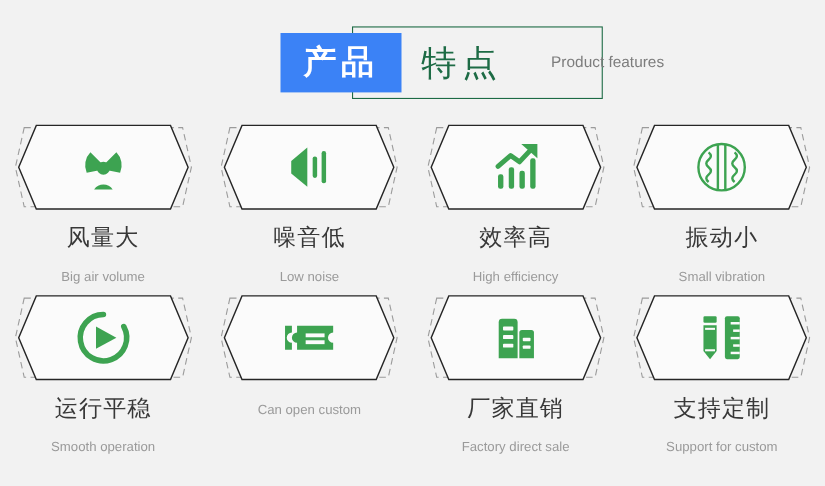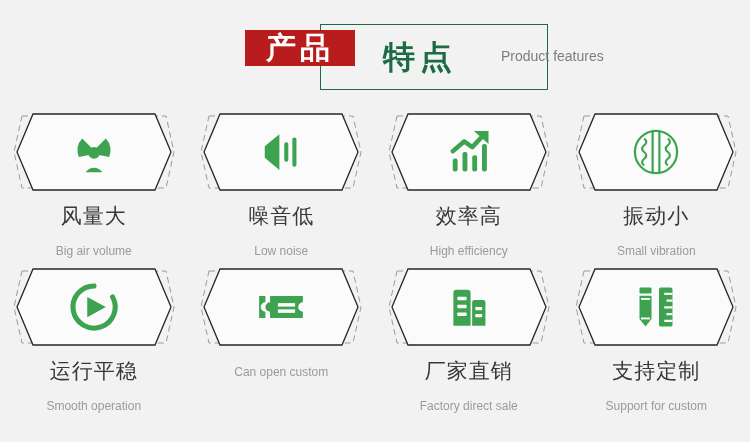--- a/index.html
+++ b/index.html
@@ -28,44 +28,44 @@
     left: 320px;
     top: 24px;
     width: 228px;
     height: 66px;
     border: 1px solid #1d6b45;
     box-sizing: border-box;
     background: transparent;
   }
   .header-green-box {
     position: absolute;
-    left: 245px;
+    left: 255px;
     top: 30px;
     width: 110px;
-    height: 36px;
-    background: #b91c1c;
+    height: 54px;
+    background: #3b82f6;
     display: flex;
     align-items: center;
     justify-content: center;
   }
   .header-green-box-text {
     color: #ffffff;
     font-size: 30px;
     font-weight: bold;
     letter-spacing: 4px;
     line-height: 1;
     white-space: nowrap;
   }
   .header-title2 {
     position: absolute;
     left: 383px;
     top: 32px;
     color: #1d6b45;
     font-size: 32px;
-    font-weight: bold;
+    font-weight: normal;
     letter-spacing: 5px;
     line-height: 50px;
     white-space: nowrap;
   }
   .header-sub {
     position: absolute;
     left: 501px;
     top: 46px;
     color: #7d7d7d;
     font-size: 14px;

